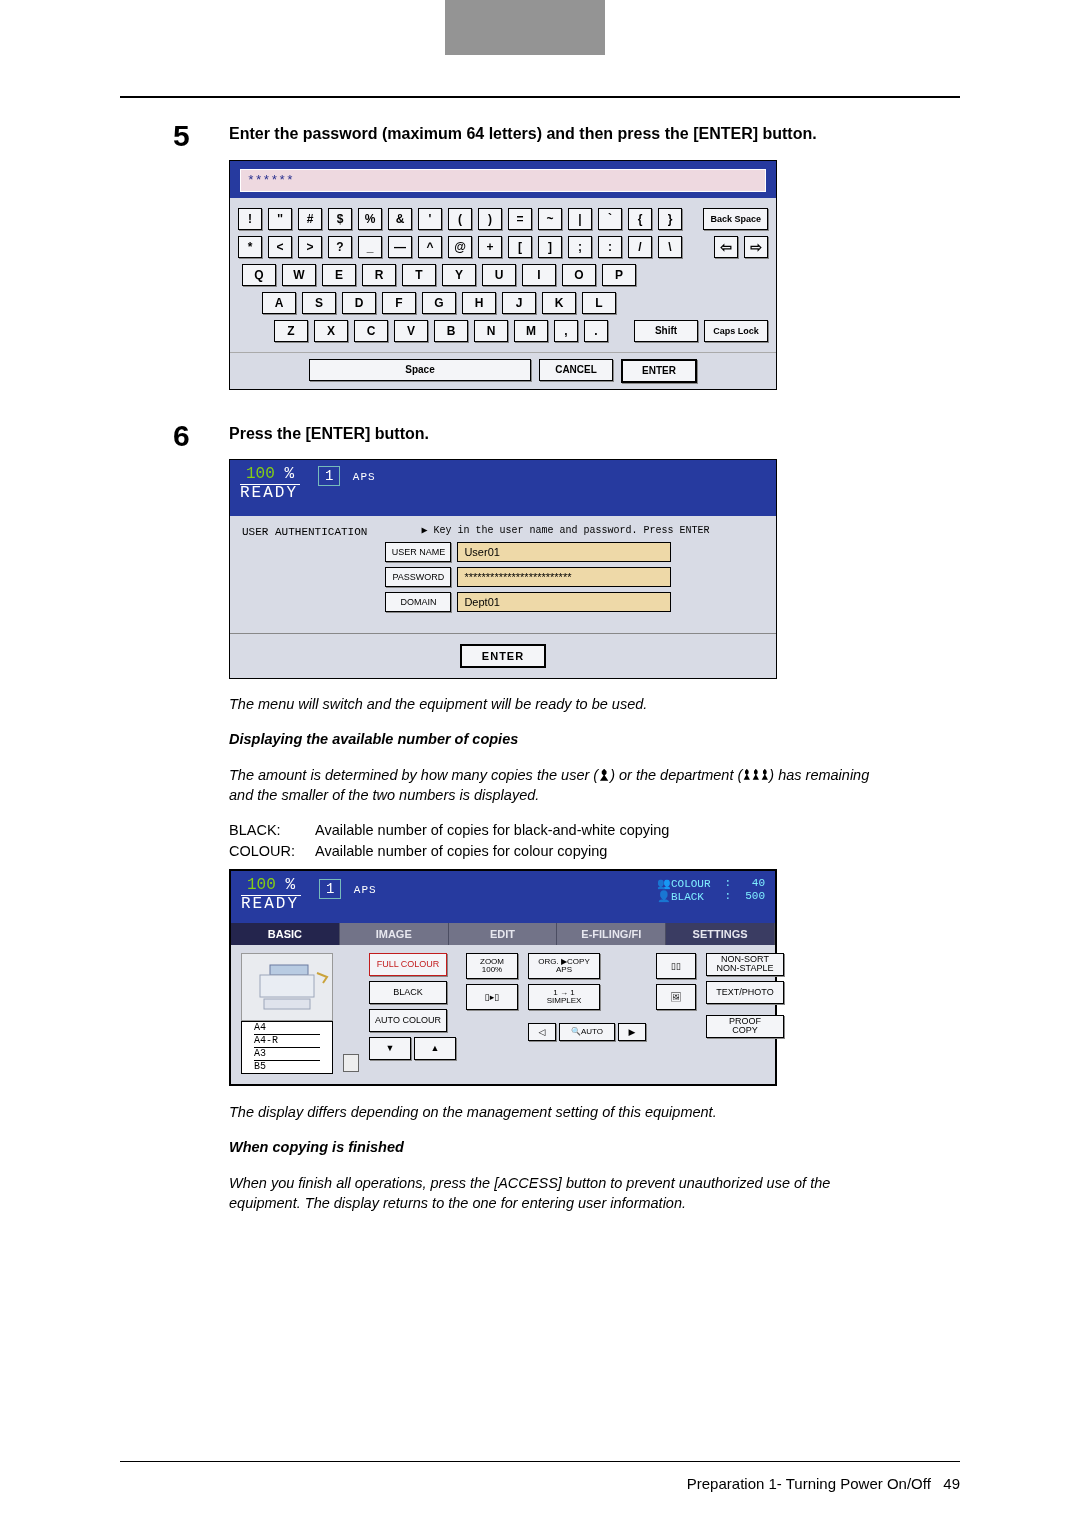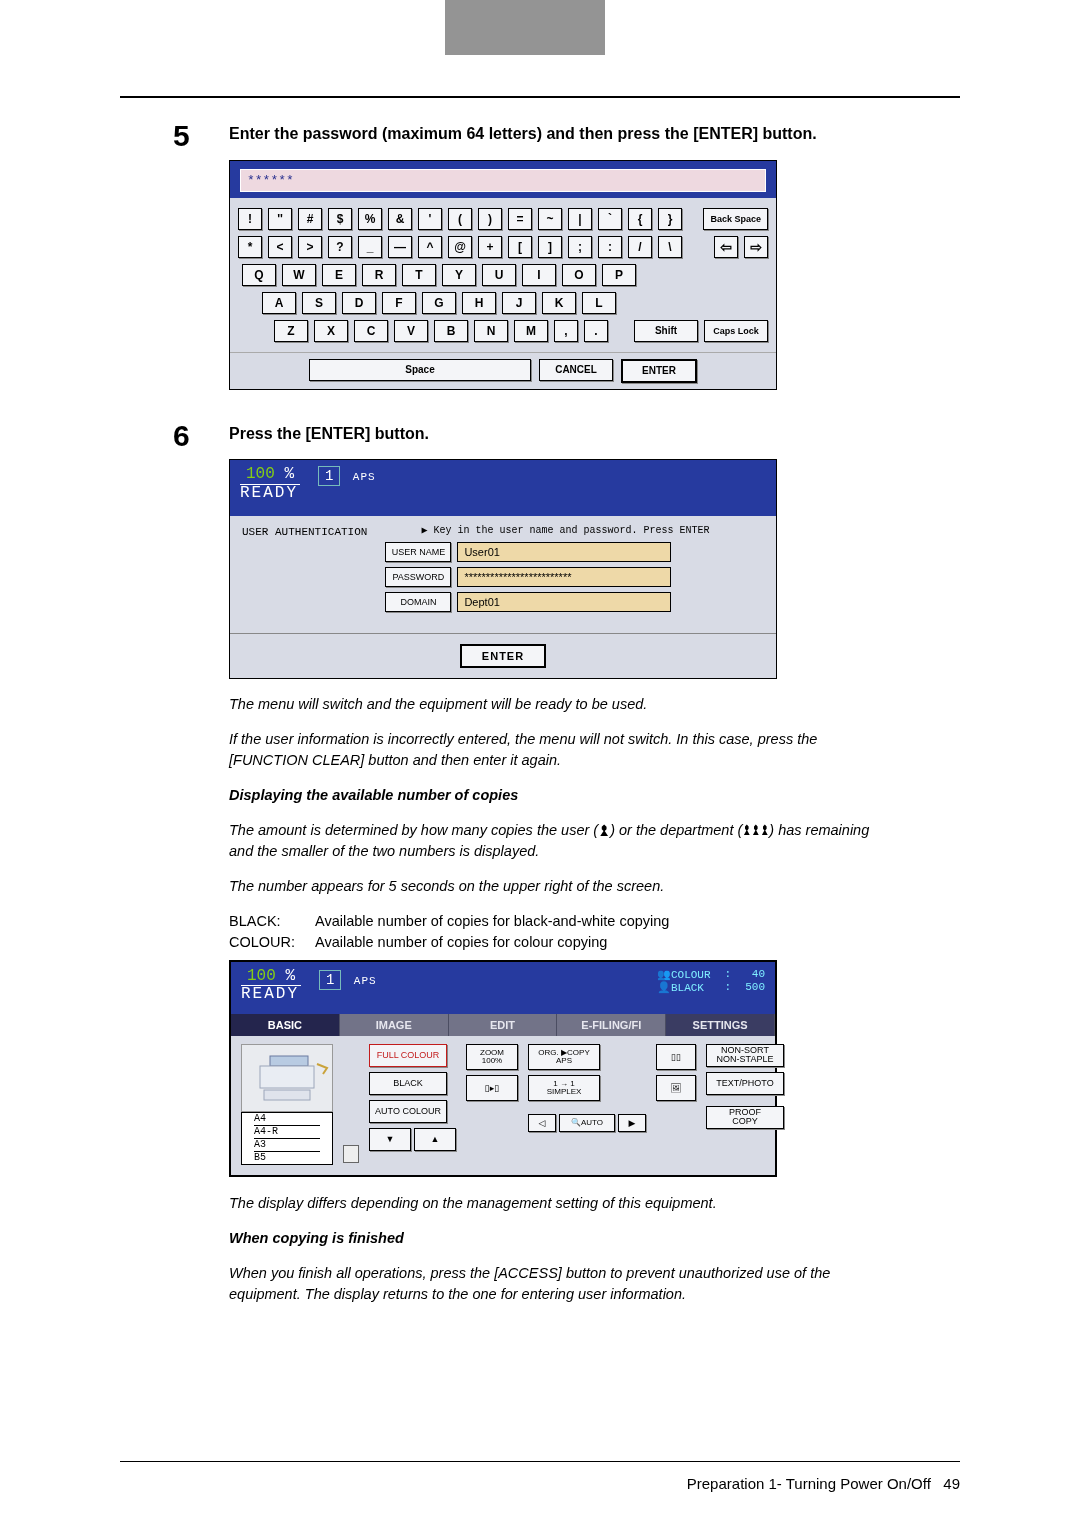--- a/index.html
+++ b/index.html
@@ -434,30 +434,28 @@
           </div>
         </div>
       </div>
       <div class="auth-footer">
         <div class="enter-btn">ENTER</div>
       </div>
     </div>
 
     <div class="body-text" style="margin-top:14px;">
       <p>The menu will switch and the equipment will be ready to be used.</p>
-      <p>If the user information is incorrectly entered, the menu will not switch. In this case, press the [FUNCTION CLEAR] button and then enter it again.</p>
       <p class="sub-title">Displaying the available number of copies</p>
       <p>
         <span>The amount is determined by how many copies the user (</span><span class="icon-person"></span><span>) or the department (</span><span class="icon-people">
             <span class="icon-person"></span>
             <span class="icon-person"></span>
             <span class="icon-person"></span>
           </span><span>) has remaining and the smaller of the two numbers is displayed.</span>
       </p>
-      <p>The number appears for 5 seconds on the upper right of the screen.</p>
       <div class="def-row">
         <span class="lbl">BLACK:</span>
         <span>Available number of copies for black-and-white copying</span>
       </div>
       <div class="def-row">
         <span class="lbl">COLOUR:</span>
         <span>Available number of copies for colour copying</span>
       </div>
     </div>
 

